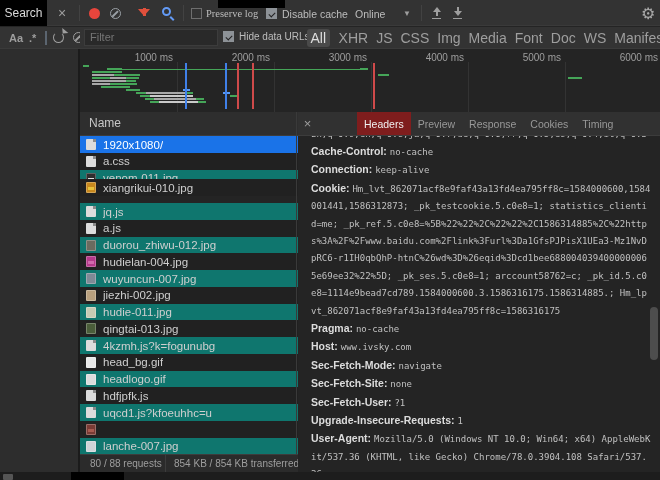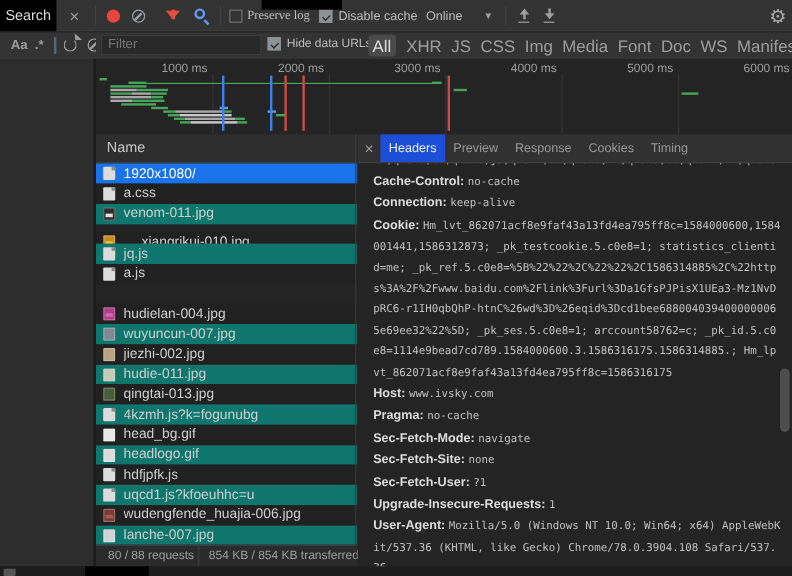--- a/index.html
+++ b/index.html
@@ -101,21 +101,21 @@
   #sum1 { padding-left:10px; width:85px; flex:none; }
   #sumdiv { width:1px; height:18px; background:#3c3c3c; flex:none; }
   #sum2 { padding-left:8px; flex:none; }
 
   
   #details { left:298px; top:112px; width:362px; height:360px; background:#242424; }
   #dtabbar { left:298px; top:112px; width:362px; height:24px; background:#313131; border-bottom:1px solid #3c3c3c;
     display:flex; align-items:stretch; }
   #dclose { width:19px; display:flex; align-items:center; justify-content:center; font-size:13px; }
   .dtab { padding:0 7px; font-size:10.5px; color:#989898; display:flex; align-items:center; }
-  .dtab.sel { background:#1d4ed8; color:#f0f0f0; }
+  .dtab.sel { background:#7f1d1d; color:#f0f0f0;margin-left:40px; }
   #dcontent { left:298px; top:136px; width:354px; height:336px; overflow:hidden; }
   #dinner { position:absolute; left:13px; top:-10.5px; width:341px; }
   .hline { line-height:17.4px; font-size:9px; font-family:"DejaVu Sans Mono",monospace; color:#c0c0c0;
     word-wrap:break-word; word-break:break-all; }
   .hname { font-family:"Liberation Sans",sans-serif; font-weight:bold; font-size:10.5px; color:#dcdcdc; }
   #vsb { left:650px; top:307px; width:8px; height:53px; background:#4d4d4d; border-radius:4px; }
 
   
   #bottomstrip { left:0; top:472px; width:660px; height:8px; background:#1d1d1d; }
   #bsblack { left:71px; top:472px; width:53px; height:8px; background:#000; }
@@ -244,33 +244,37 @@
       <div class="row odd" style="top: 16.75px;">
         <div class="ric doc"></div>
         <div class="rlabel">a.css</div>
       </div>
       <div class="row even" style="top: 33.5px;">
         <div class="ric img" style="background: rgb(46, 46, 46);">
           <div class="stripe" style="background: rgb(224, 224, 224);"></div>
         </div>
         <div class="rlabel">venom-011.jpg</div>
       </div>
-      <div class="row odd" style="top: 57px; gap: 15px;">
+      <div class="row odd" style="top: 43px;">
         <div class="ric img" style="background: rgb(200, 137, 30);">
           <div class="stripe" style="background: rgb(232, 194, 58);"></div>
         </div>
         <div class="rlabel">xiangrikui-010.jpg</div>
       </div>
       <div class="row odd" style="top: 83.75px;">
         <div class="ric doc"></div>
         <div class="rlabel">a.js</div>
       </div>
       <div class="row even" style="top: 67px;">
         <div class="ric doc"></div>
         <div class="rlabel">jq.js</div>
+      </div>
+      <div class="row even" style="top: 100.5px;">
+        <div class="ric img" style="background: rgb(107, 107, 95);"></div>
+        <div class="rlabel">duorou_zhiwu-012.jpg</div>
       </div>
       <div class="row odd" style="top: 117.25px;">
         <div class="ric img" style="background: rgb(180, 58, 138);">
           <div class="stripe" style="background: rgb(208, 106, 172);"></div>
         </div>
         <div class="rlabel">hudielan-004.jpg</div>
       </div>
       <div class="row even" style="top: 134px;">
         <div class="ric img" style="background: rgb(127, 138, 150);"></div>
         <div class="rlabel">wuyuncun-007.jpg</div>
@@ -304,21 +308,20 @@
         <div class="rlabel">hdfjpfk.js</div>
       </div>
       <div class="row even" style="top: 268px;">
         <div class="ric doc"></div>
         <div class="rlabel">uqcd1.js?kfoeuhhc=u</div>
       </div>
       <div class="row odd" style="top: 284.75px;">
         <div class="ric img" style="background: rgb(122, 59, 53);">
           <div class="stripe" style="background: rgb(168, 90, 80);"></div>
         </div>
-        <div class="rlabel">wudengfende_huajia-006.jpg</div>
       </div>
       <div class="row even" style="top: 301.5px;">
         <div class="ric img" style="background: rgb(207, 212, 216);"></div>
         <div class="rlabel">lanche-007.jpg</div>
       </div>
     </div>
   <div id="colborder" class="abs"></div>
 
   <div id="summary" class="abs">
     <span id="sum1">80 / 88 requests</span>
@@ -334,22 +337,22 @@
       <div class="dtab">Response</div>
       <div class="dtab">Cookies</div>
       <div class="dtab">Timing</div>
     </div>
   <div id="dcontent" class="abs">
     <div id="dinner">
         <div class="hline">zh;q=0.9,en;q=0.8,ja;q=0.7,de;q=0.6,fr;q=0.5,es;q=0.4,it;q=0.3</div>
         <div class="hline"><span class="hname">Cache-Control: </span><span>no-cache</span></div>
         <div class="hline"><span class="hname">Connection: </span><span>keep-alive</span></div>
         <div class="hline"><span class="hname">Cookie: </span><span>Hm_lvt_862071acf8e9faf43a13fd4ea795ff8c=1584000600,1584001441,1586312873; _pk_testcookie.5.c0e8=1; statistics_clientid=me; _pk_ref.5.c0e8=%5B%22%22%2C%22%22%2C1586314885%2C%22https%3A%2F%2Fwww.baidu.com%2Flink%3Furl%3Da1GfsPJPisX1UEa3-Mz1NvDpRC6-r1IH0qbQhP-htnC%26wd%3D%26eqid%3Dcd1bee6880040394000000065e69ee32%22%5D; _pk_ses.5.c0e8=1; arccount58762=c; _pk_id.5.c0e8=1114e9bead7cd789.1584000600.3.1586316175.1586314885.; Hm_lpvt_862071acf8e9faf43a13fd4ea795ff8c=1586316175</span></div>
+        <div class="hline"><span class="hname">Pragma: </span><span>no-cache</span></div>
         <div class="hline"><span class="hname">Host: </span><span>www.ivsky.com</span></div>
-        <div class="hline"><span class="hname">Pragma: </span><span>no-cache</span></div>
         <div class="hline"><span class="hname">Sec-Fetch-Mode: </span><span>navigate</span></div>
         <div class="hline"><span class="hname">Sec-Fetch-Site: </span><span>none</span></div>
         <div class="hline"><span class="hname">Sec-Fetch-User: </span><span>?1</span></div>
         <div class="hline"><span class="hname">Upgrade-Insecure-Requests: </span><span>1</span></div>
         <div class="hline"><span class="hname">User-Agent: </span><span>Mozilla/5.0 (Windows NT 10.0; Win64; x64) AppleWebKit/537.36 (KHTML, like Gecko) Chrome/78.0.3904.108 Safari/537.36</span></div>
       </div>
   </div>
   <div id="vsb" class="abs"></div>
 
   <div id="bottomstrip" class="abs"></div>

